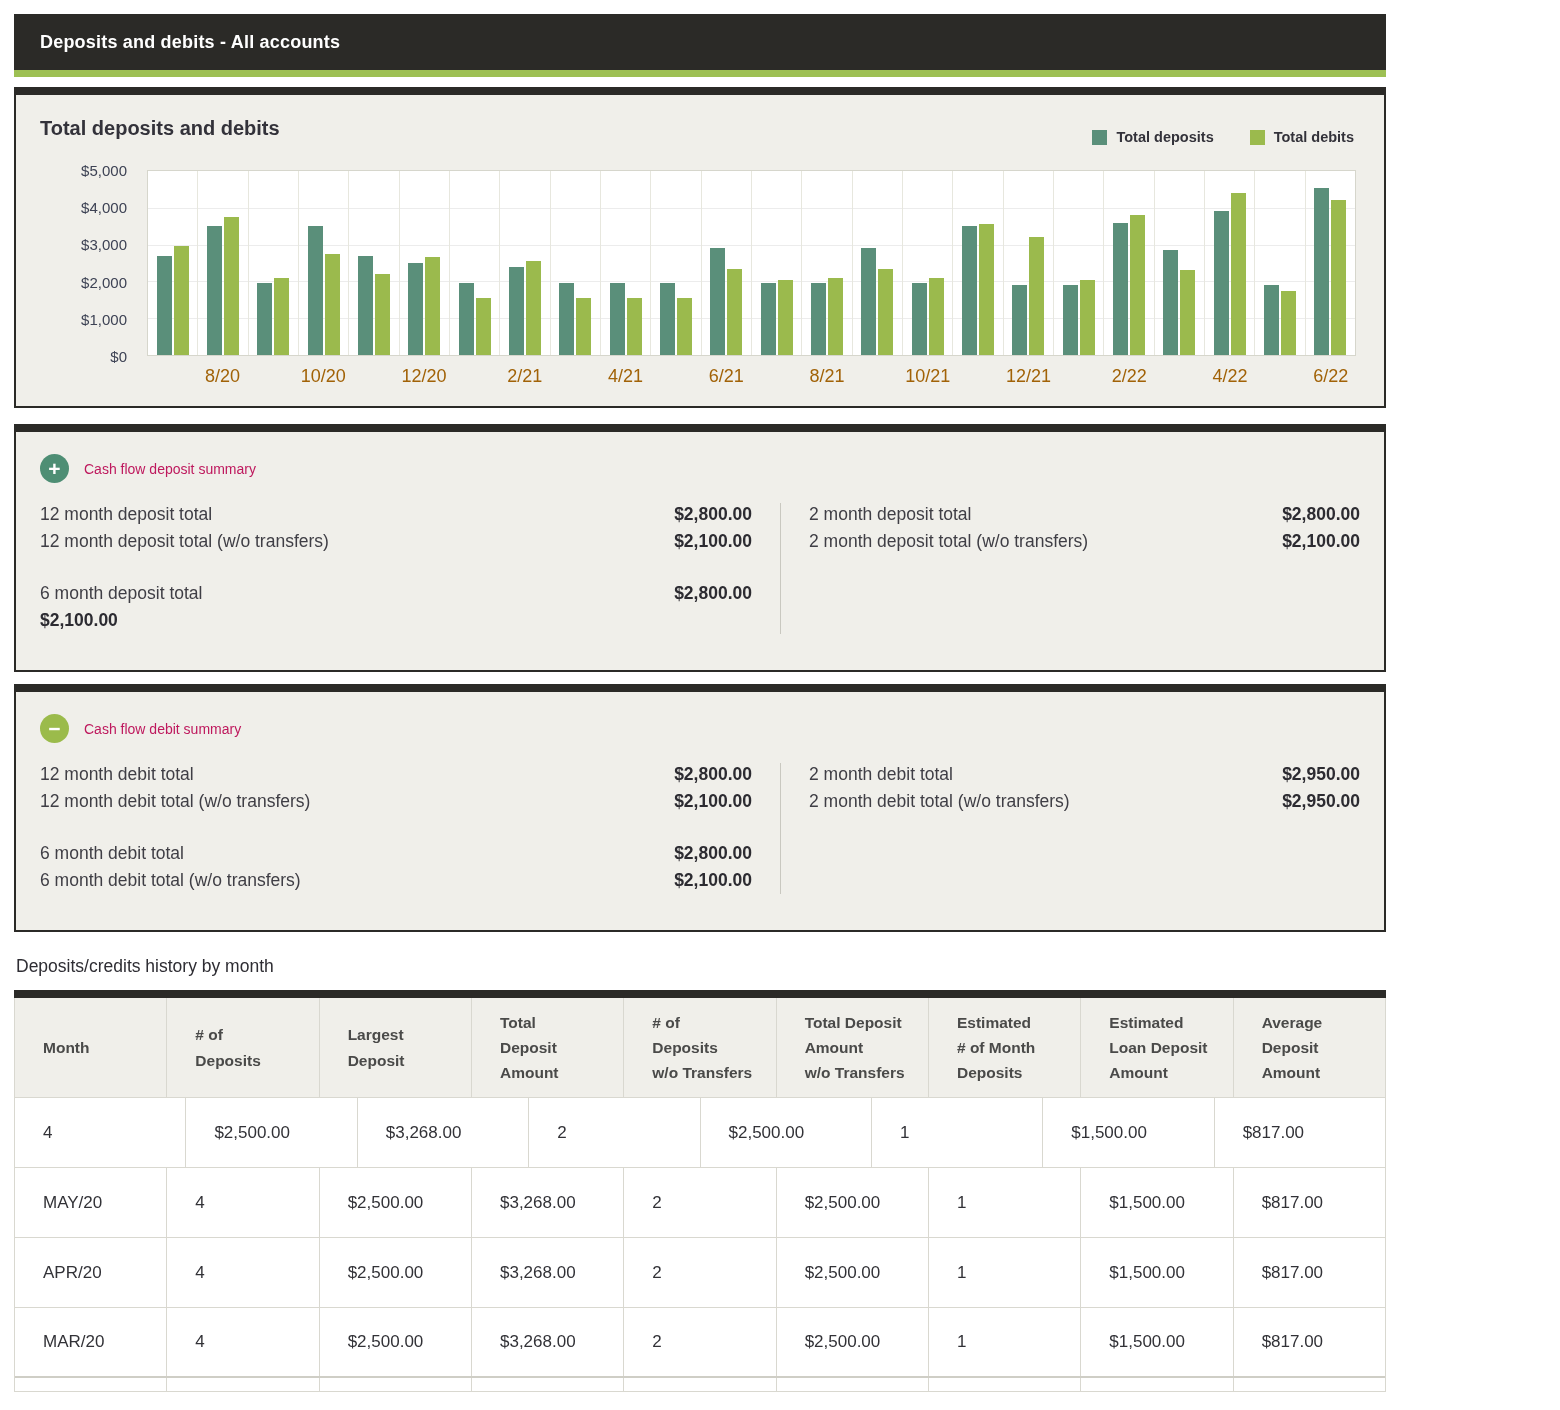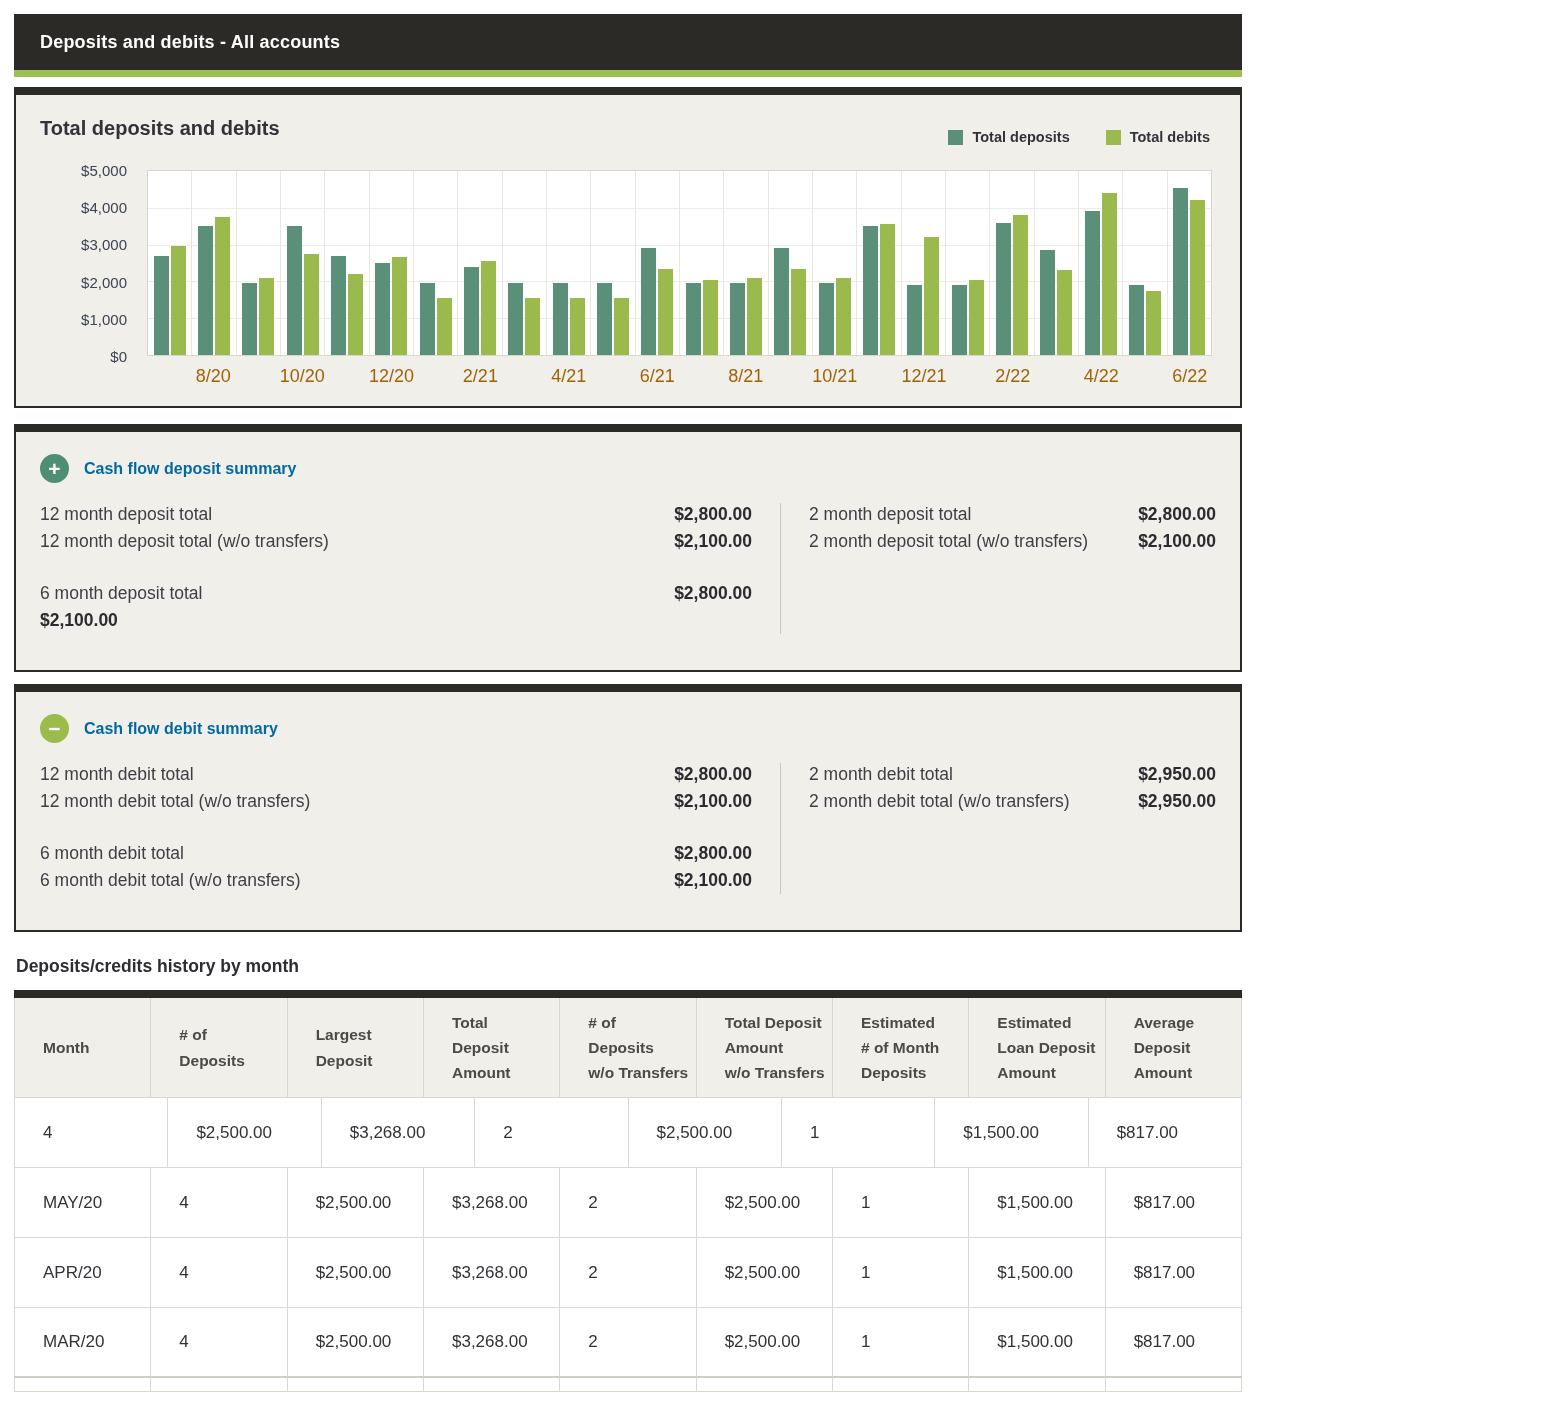--- a/index.html
+++ b/index.html
@@ -2,21 +2,21 @@
 <html><head>
 <meta charset="utf-8">
 <style>
   * { box-sizing: border-box; }
   body {
     width: 1560px; height: 1410px; margin: 0; overflow: hidden;
     background: #ffffff;
     font-family: "Liberation Sans", sans-serif;
     color: #35343a;
   }
-  .page { margin: 14px 14px 16px 14px; width: 1228px; }
+  .page { margin: 14px 14px 16px 14px; width: 1372px; }
 
   
   .app-header {
     height: 56px; background: #2b2a27; color: #ffffff;
     display: flex; align-items: center; padding-left: 26px;
     font-size: 18px; font-weight: bold; letter-spacing: .2px;
   }
   .accent-bar { height: 7px; background: #9dc053; }
 
   
@@ -60,33 +60,33 @@
   .summary-panel { padding: 22px 24px 36px 24px; }
   .summary-panel.deposit { margin-top: 16px; }
   .summary-panel.debit { margin-top: 12px; }
   .summary-head { display: flex; align-items: center; }
   .summary-icon {
     width: 29px; height: 29px; border-radius: 50%; color: #ffffff;
     font-size: 21px; font-weight: bold; line-height: 1;
     display: flex; align-items: center; justify-content: center;
     margin-right: 15px; cursor: pointer;
   }
-  .summary-title { font-size: 16px; font-weight: bold; color: #0369a1; }
+  .summary-title { font-size: 14px; font-weight: normal; color: #be185d; }
   .summary-cols { display: flex; margin-top: 18px; }
   .summary-col.left { flex: 0 0 712px; }
   .summary-col.right { flex: 1; }
   .summary-divider { width: 1px; background: #c9c8c0; margin: 2px 28px 0 28px; align-self: stretch; }
   .summary-group { margin-top: 25px; }
   .summary-group:first-child { margin-top: 0; }
   .summary-row { display: flex; line-height: 27px; font-size: 17.5px; color: #3f3e45; }
   .summary-row .lbl { flex: 1; }
   .summary-row .val { font-weight: bold; color: #2c2b31; }
 
   
-  .table-title { margin: 24px 0 14px 2px; font-size: 17.5px; font-weight: bold; color: #2e2d33; }
+  .table-title { margin: 24px 0 14px 2px; font-size: 17.5px; font-weight: normal; color: #2e2d33; }
   .table { border: 1px solid #d9d8d0; border-top: none; }
   .table-topbar { height: 8px; background: #2b2a27; margin: -1px -1px 0 -1px; }
   .thead { display: flex; background: #f0efea; height: 100px; border-bottom: 1px solid #d9d8d0; }
   .th {
     flex: 1; display: flex; flex-direction: column; justify-content: center;
     padding-left: 28px; border-right: 1px solid #d9d8d0;
     font-size: 15.5px; font-weight: bold; color: #4a4a49; line-height: 1.62;
   }
   .th:last-child { border-right: none; }
   .tr { display: flex; height: 70px; background: #ffffff; border-bottom: 1px solid #d9d8d0; }

